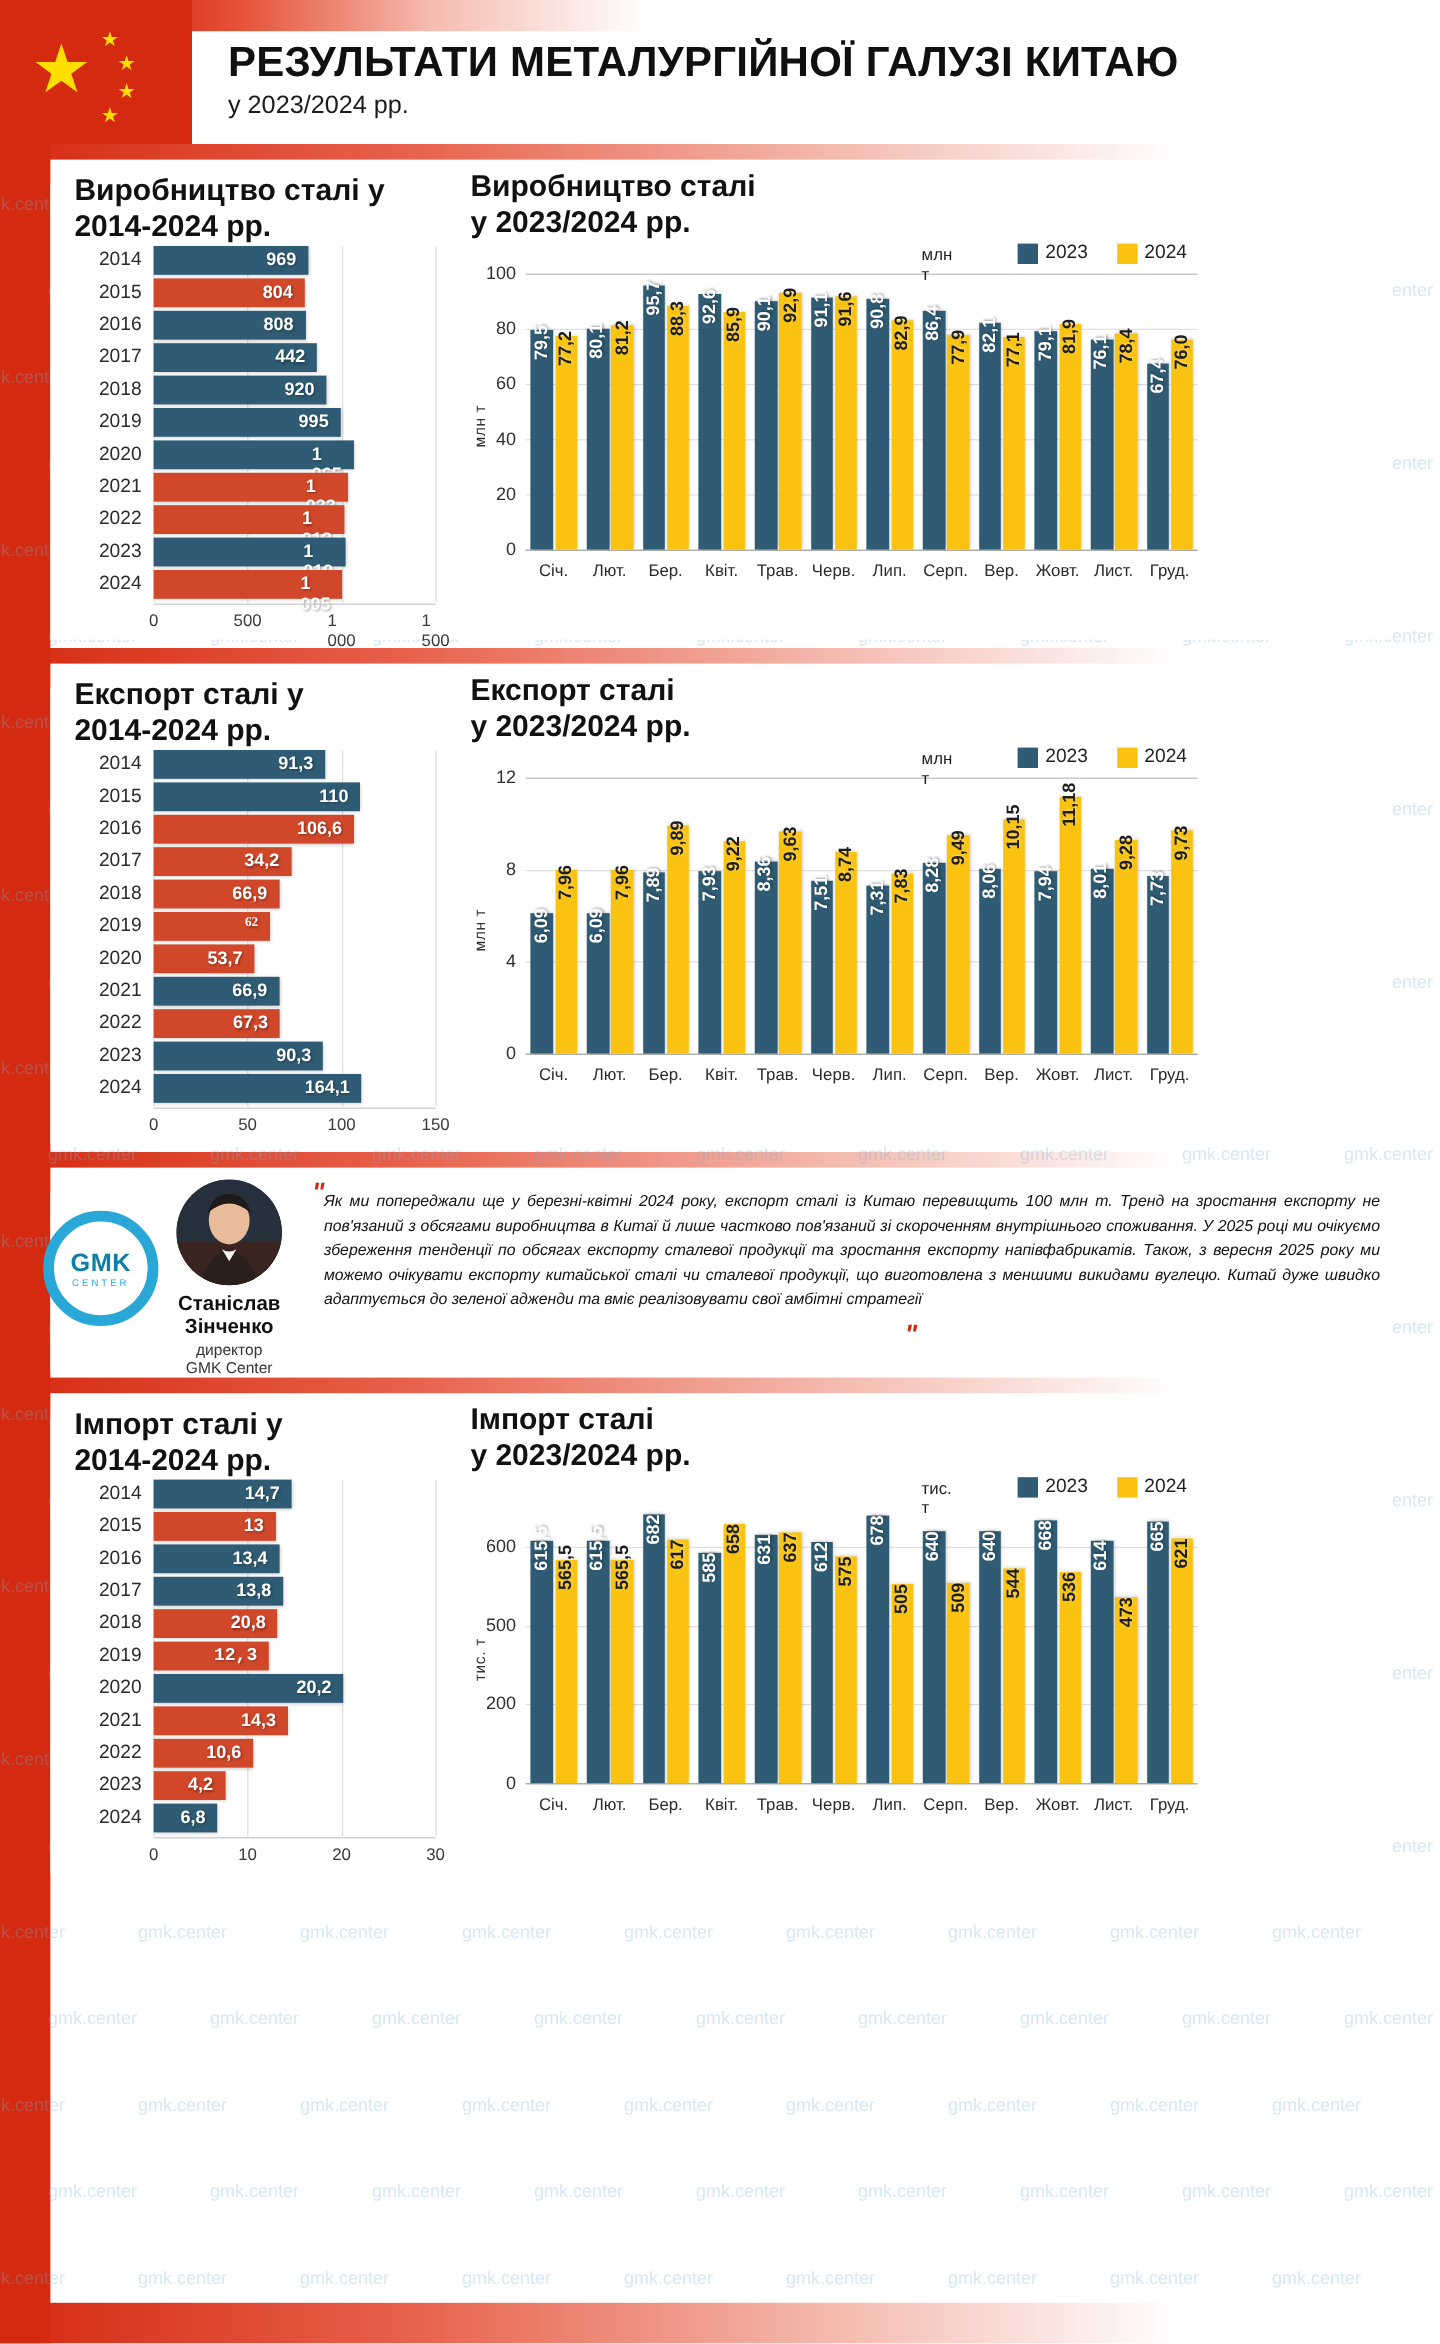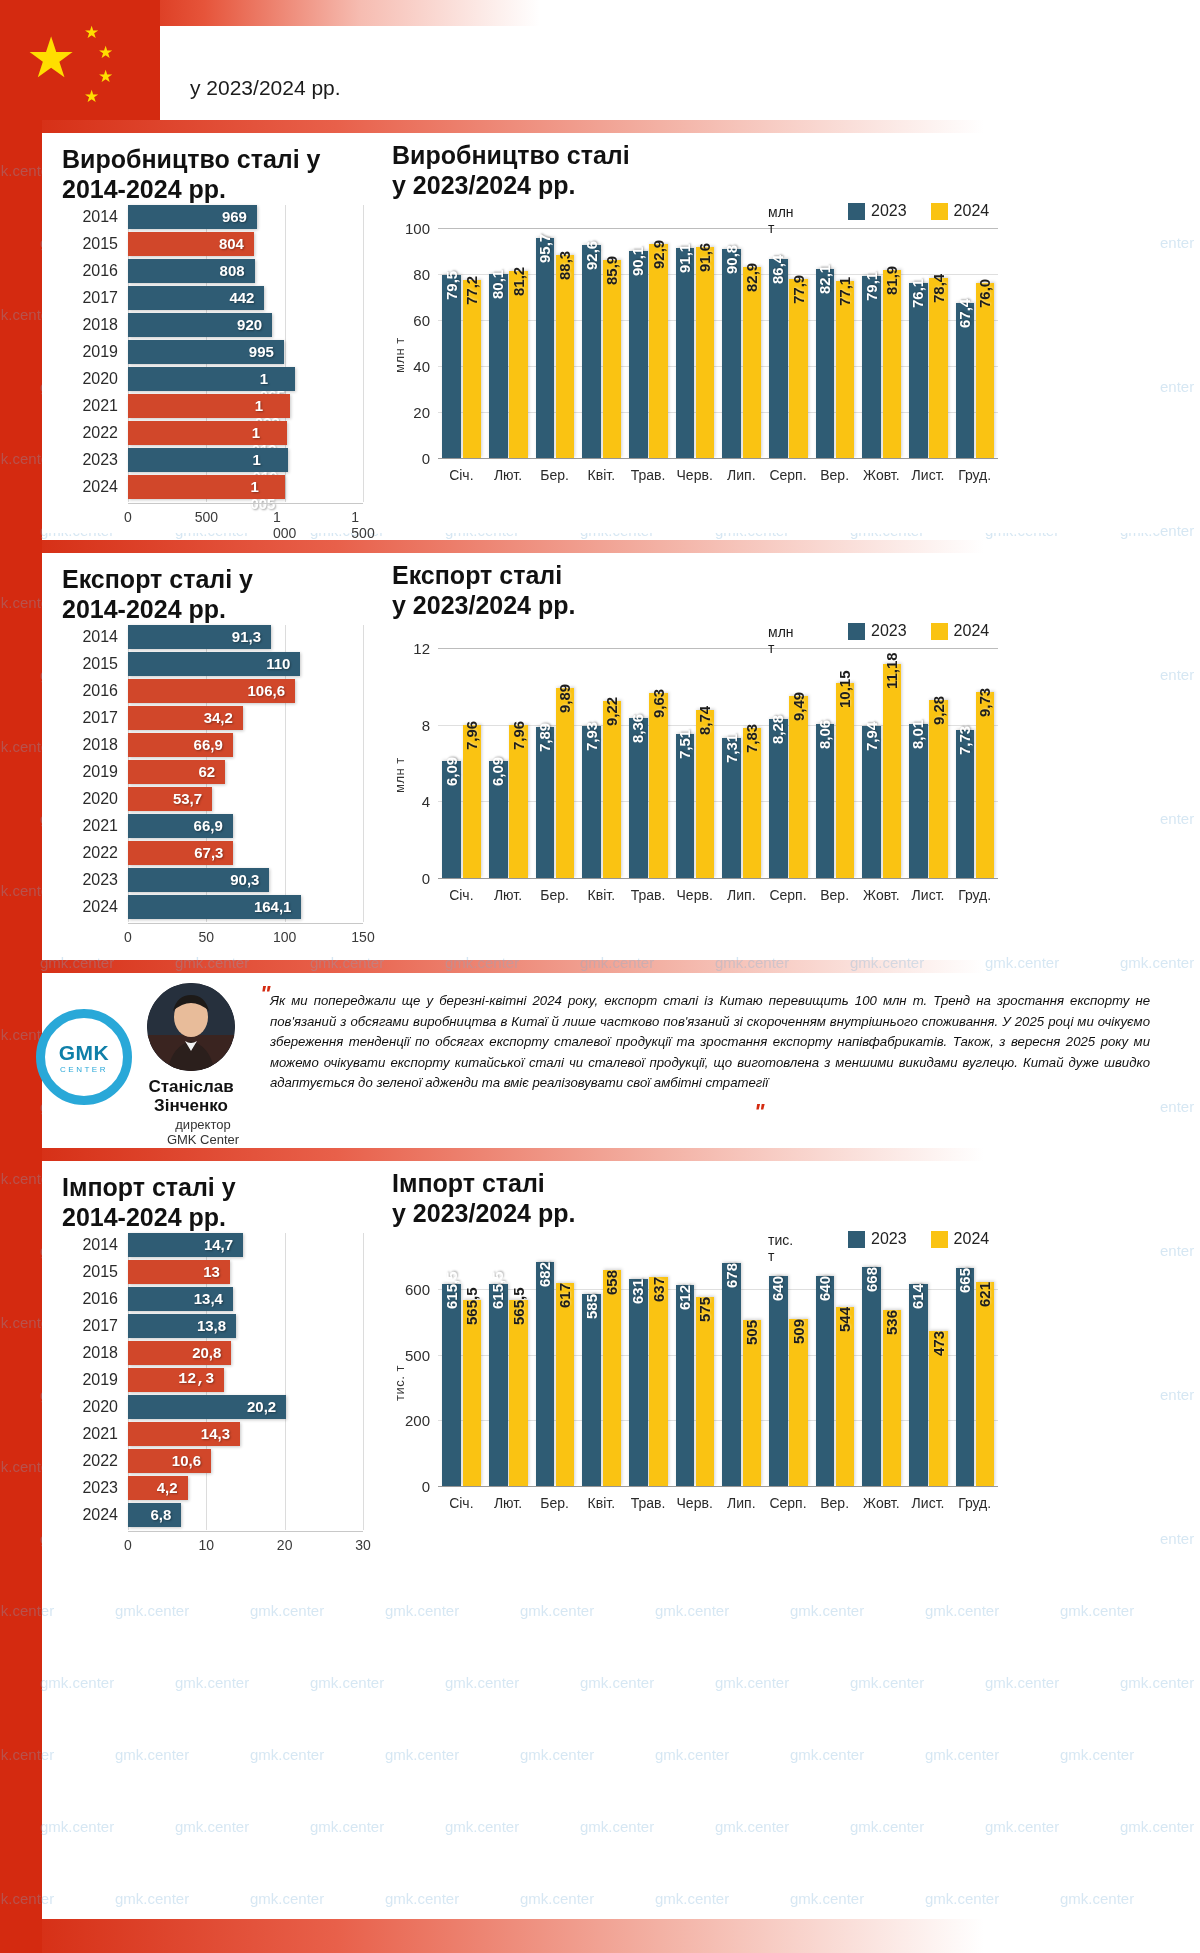--- a/index.html
+++ b/index.html
@@ -424,20 +424,21 @@
   <div class="header">
     <div class="header-bg"></div>
     <div class="white-card"></div>
     <div class="flag-box">
       <span class="star-big">★</span>
       <span class="star-sm" style="left:84px;top:24px;">★</span>
       <span class="star-sm" style="left:98px;top:44px;">★</span>
       <span class="star-sm" style="left:98px;top:68px;">★</span>
       <span class="star-sm" style="left:84px;top:88px;">★</span>
     </div>
+    <div class="title-main">РЕЗУЛЬТАТИ МЕТАЛУРГІЙНОЇ ГАЛУЗІ КИТАЮ</div>
     <div class="title-sub">у 2023/2024 рр.</div>
   </div>
 
   <div id="sections-root">
       <div class="panel" style="left: 42px; top: 133px; width: 1118px; height: 400px;">
         <div class="panel-title" style="position: absolute; left: 20px; top: 12px; font-size: 25px;">Виробництво сталі у
 2014-2024 рр.</div>
         <div class="hbar-chart" style="left: 20px; top: 72px;">
           <div class="hgrid" style="left: 66px; height: 297px;"></div>
           <div class="hgrid" style="left: 144.333px; height: 297px;"></div>
@@ -624,21 +625,21 @@
             <div class="hbar-val" style="left: 170.837px; top: 2.5px; transform: translateX(-100%); font-size: 15px;">34,2</div>
           </div>
           <div class="hrow" style="height: 24px; margin-bottom: 3px;">
             <div class="hrow-label" style="top: 3px;">2018</div>
             <div class="hbar" style="width: 104.81px; height: 24px; background: rgb(209, 71, 42);"></div>
             <div class="hbar-val" style="left: 160.81px; top: 2.5px; transform: translateX(-100%); font-size: 15px;">66,9</div>
           </div>
           <div class="hrow" style="height: 24px; margin-bottom: 3px;">
             <div class="hrow-label" style="top: 3px;">2019</div>
             <div class="hbar" style="width: 97.1333px; height: 24px; background: rgb(209, 71, 42);"></div>
-            <div class="hbar-val" style="left: 153.133px; top: 2.5px; transform: translateX(-100%); font-size: 15px;">62</div>
+            <div class="hbar-val" style="left: 153.133px; top: 2.5px; transform: translateX(-100%); font-size: 11px; font-family: Liberation Serif, serif;">62</div>
           </div>
           <div class="hrow" style="height: 24px; margin-bottom: 3px;">
             <div class="hrow-label" style="top: 3px;">2020</div>
             <div class="hbar" style="width: 84.13px; height: 24px; background: rgb(209, 71, 42);"></div>
             <div class="hbar-val" style="left: 140.13px; top: 2.5px; transform: translateX(-100%); font-size: 15px;">53,7</div>
           </div>
           <div class="hrow" style="height: 24px; margin-bottom: 3px;">
             <div class="hrow-label" style="top: 3px;">2021</div>
             <div class="hbar" style="width: 104.81px; height: 24px; background: rgb(47, 92, 116);"></div>
             <div class="hbar-val" style="left: 160.81px; top: 2.5px; transform: translateX(-100%); font-size: 15px;">66,9</div>
@@ -766,21 +767,21 @@
               <rect width="88" height="88" fill="#26303d"></rect>
               <rect y="52" width="88" height="36" fill="#3a2420"></rect>
               <ellipse cx="44" cy="34" rx="17" ry="20" fill="#e8bc9a"></ellipse>
               <path d="M26 28 q18 -16 36 0 q-4 -16 -18 -16 q-14 0 -18 16z" fill="#1d1a18"></path>
               <path d="M20 88 q6 -26 24 -30 q18 4 24 30z" fill="#2b1f1c"></path>
               <path d="M38 58 l6 10 l6 -10 q-6 4 -12 0z" fill="#f2f2f2"></path>
             </g>
           </svg></div>
         <div class="person-name" style="left: 74px; top: 104px;">Станіслав
 Зінченко</div>
-        <div class="person-role" style="left: 86px; top: 144px;">директор
+        <div class="person-role" style="left: 74px; top: 144px;">директор
 GMK Center</div>
         <div class="qmark" style="left: 218px; top: 8px;">"</div>
         <div class="quote-text" style="left: 228px; top: 18px; width: 880px;">Як ми попереджали ще у березні-квітні 2024 року, експорт сталі із Китаю перевищить 100 млн т. Тренд на зростання експорту не пов'язаний з обсягами виробництва в Китаї й лише частково пов'язаний зі скороченням внутрішнього споживання. У 2025 році ми очікуємо збереження тенденції по обсягах експорту сталевої продукції та зростання експорту напівфабрикатів. Також, з вересня 2025 року ми можемо очікувати експорту китайської сталі чи сталевої продукції, що виготовлена з меншими викидами вуглецю. Китай дуже швидко адаптується до зеленої адженди та вміє реалізовувати свої амбітні стратегії</div>
         <div class="qmark" style="left: 712px; top: 126px;">"</div>
       </div>
       <div class="panel" style="left: 42px; top: 1161px; width: 1118px; height: 400px;">
         <div class="panel-title" style="position: absolute; left: 20px; top: 12px; font-size: 25px;">Імпорт сталі у
 2014-2024 рр.</div>
         <div class="hbar-chart" style="left: 20px; top: 72px;">
           <div class="hgrid" style="left: 66px; height: 297px;"></div>

